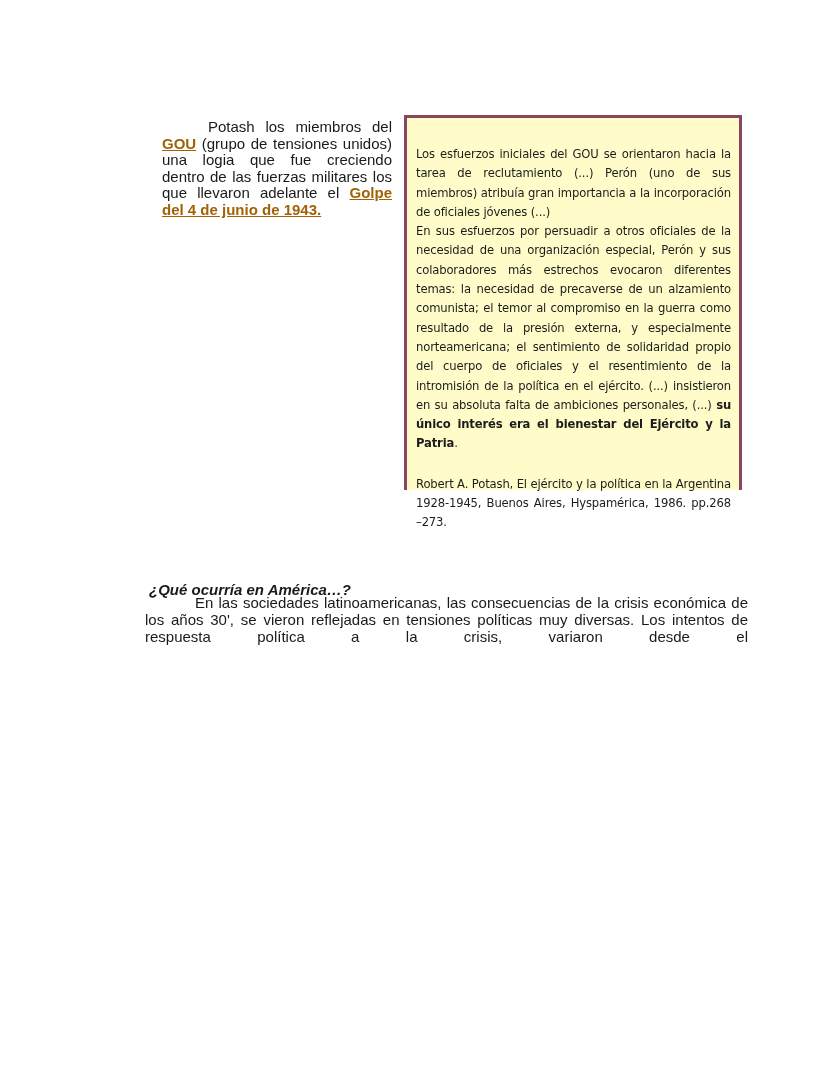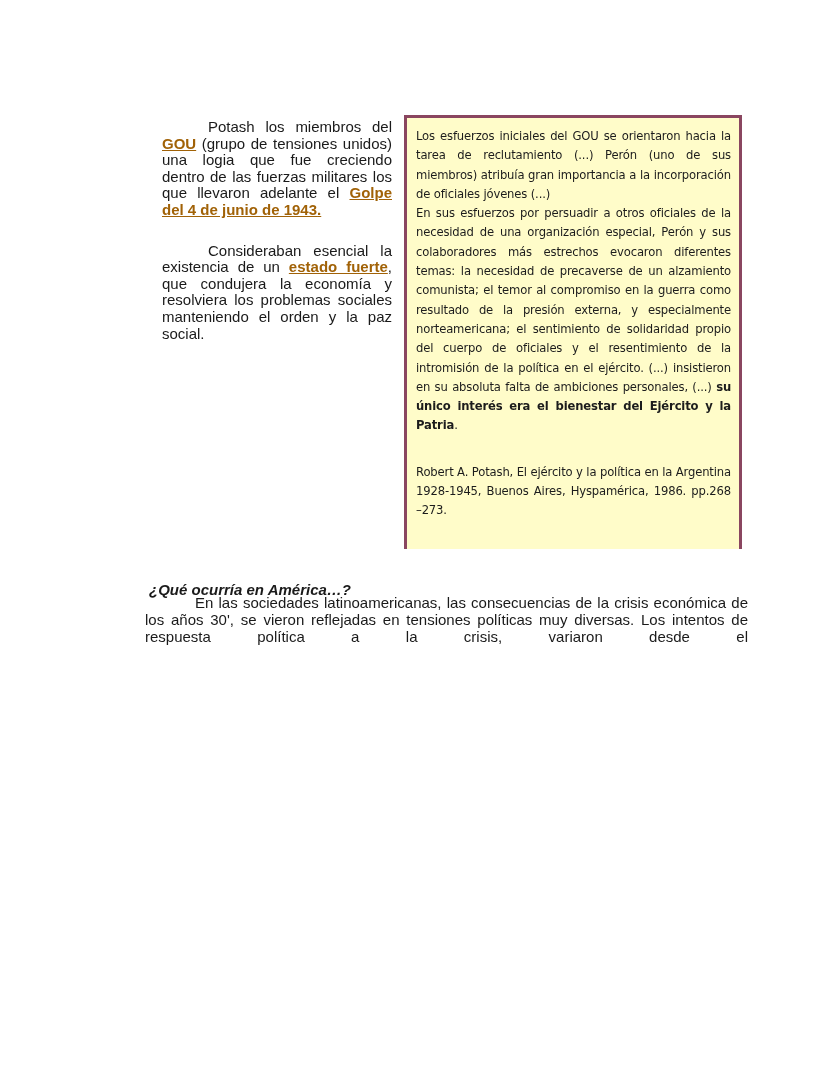--- a/index.html
+++ b/index.html
@@ -31,39 +31,39 @@
   .red {
     color: #a16207;
     font-weight: bold;
     text-decoration: underline;
   }
   .quote-box {
     position: absolute;
     left: 404px;
     top: 115px;
     width: 338px;
-    height: 434px;
+    height: 375px;
     background: #fffcc9;
     border-left: 3px solid #8a4660;
     border-right: 3px solid #8a4660;
     border-top: 3px solid #8a4660;
     box-sizing: border-box;
-    padding: 9px 8px 0 9px;
+    padding: 27px 8px 0 9px;
   }
   .quote-box p {
     margin: 0;
     font-family: "DejaVu Sans", sans-serif;
     font-size: 11.6px;
     line-height: 19.3px;
     text-align: justify;
     color: #1c1c1c;
     letter-spacing: -0.15px;
   }
   .quote-box p.cite {
-    margin-top: 27px;
+    margin-top: 21px;
   }
   .quote-box b {
     font-weight: bold;
   }
   .section-heading {
     position: absolute;
     left: 145px;
     top: 577px;
     font-size: 15px;
     font-weight: bold;
@@ -83,21 +83,20 @@
     text-align-last: justify;
     text-indent: 50px;
     color: #1a1a1a;
   }
 </style>
 </head>
 <body>
 
 <div class="left-col">
   <p><span>Potash los miembros del </span><span class="red">GOU</span><span> (grupo de tensiones unidos) una logia que fue creciendo dentro de las fuerzas militares los que llevaron adelante el </span><span class="red">Golpe del 4 de junio de 1943</span><span class="red">.</span></p>
-  <p><span>Consideraban esencial la existencia de un </span><span class="red">estado fuerte</span><span>, que condujera la economía y resolviera los problemas sociales manteniendo el orden y la paz social.</span></p>
 </div>
 
 <div class="quote-box">
   <p>Los esfuerzos iniciales del GOU se orientaron hacia la tarea de reclutamiento (...) Perón (uno de sus miembros) atribuía gran importancia a la incorporación de oficiales jóvenes (...)</p>
   <p><span>En sus esfuerzos por persuadir a otros oficiales de la necesidad de una organización especial, Perón y sus colaboradores más estrechos evocaron diferentes temas: la necesidad de precaverse de un alzamiento comunista; el temor al compromiso en la guerra como resultado de la presión externa, y especialmente norteamericana; el sentimiento de solidaridad propio del cuerpo de oficiales y el resentimiento de la intromisión de la política en el ejército. (...) insistieron en su absoluta falta de ambiciones personales, (...) </span><b>su único interés era el bienestar del Ejército y la Patria</b><span>.</span></p>
   <p class="cite">Robert A. Potash, El ejército y la política en la Argentina 1928-1945, Buenos Aires, Hyspamérica, 1986. pp.268 –273.</p>
 </div>
 
 <h3 class="section-heading">¿Qué ocurría en América…?</h3>
 <p class="body-para">En las sociedades latinoamericanas, las consecuencias de la crisis económica de los años 30', se vieron reflejadas en tensiones políticas muy diversas. Los intentos de respuesta política a la crisis, variaron desde el</p>

